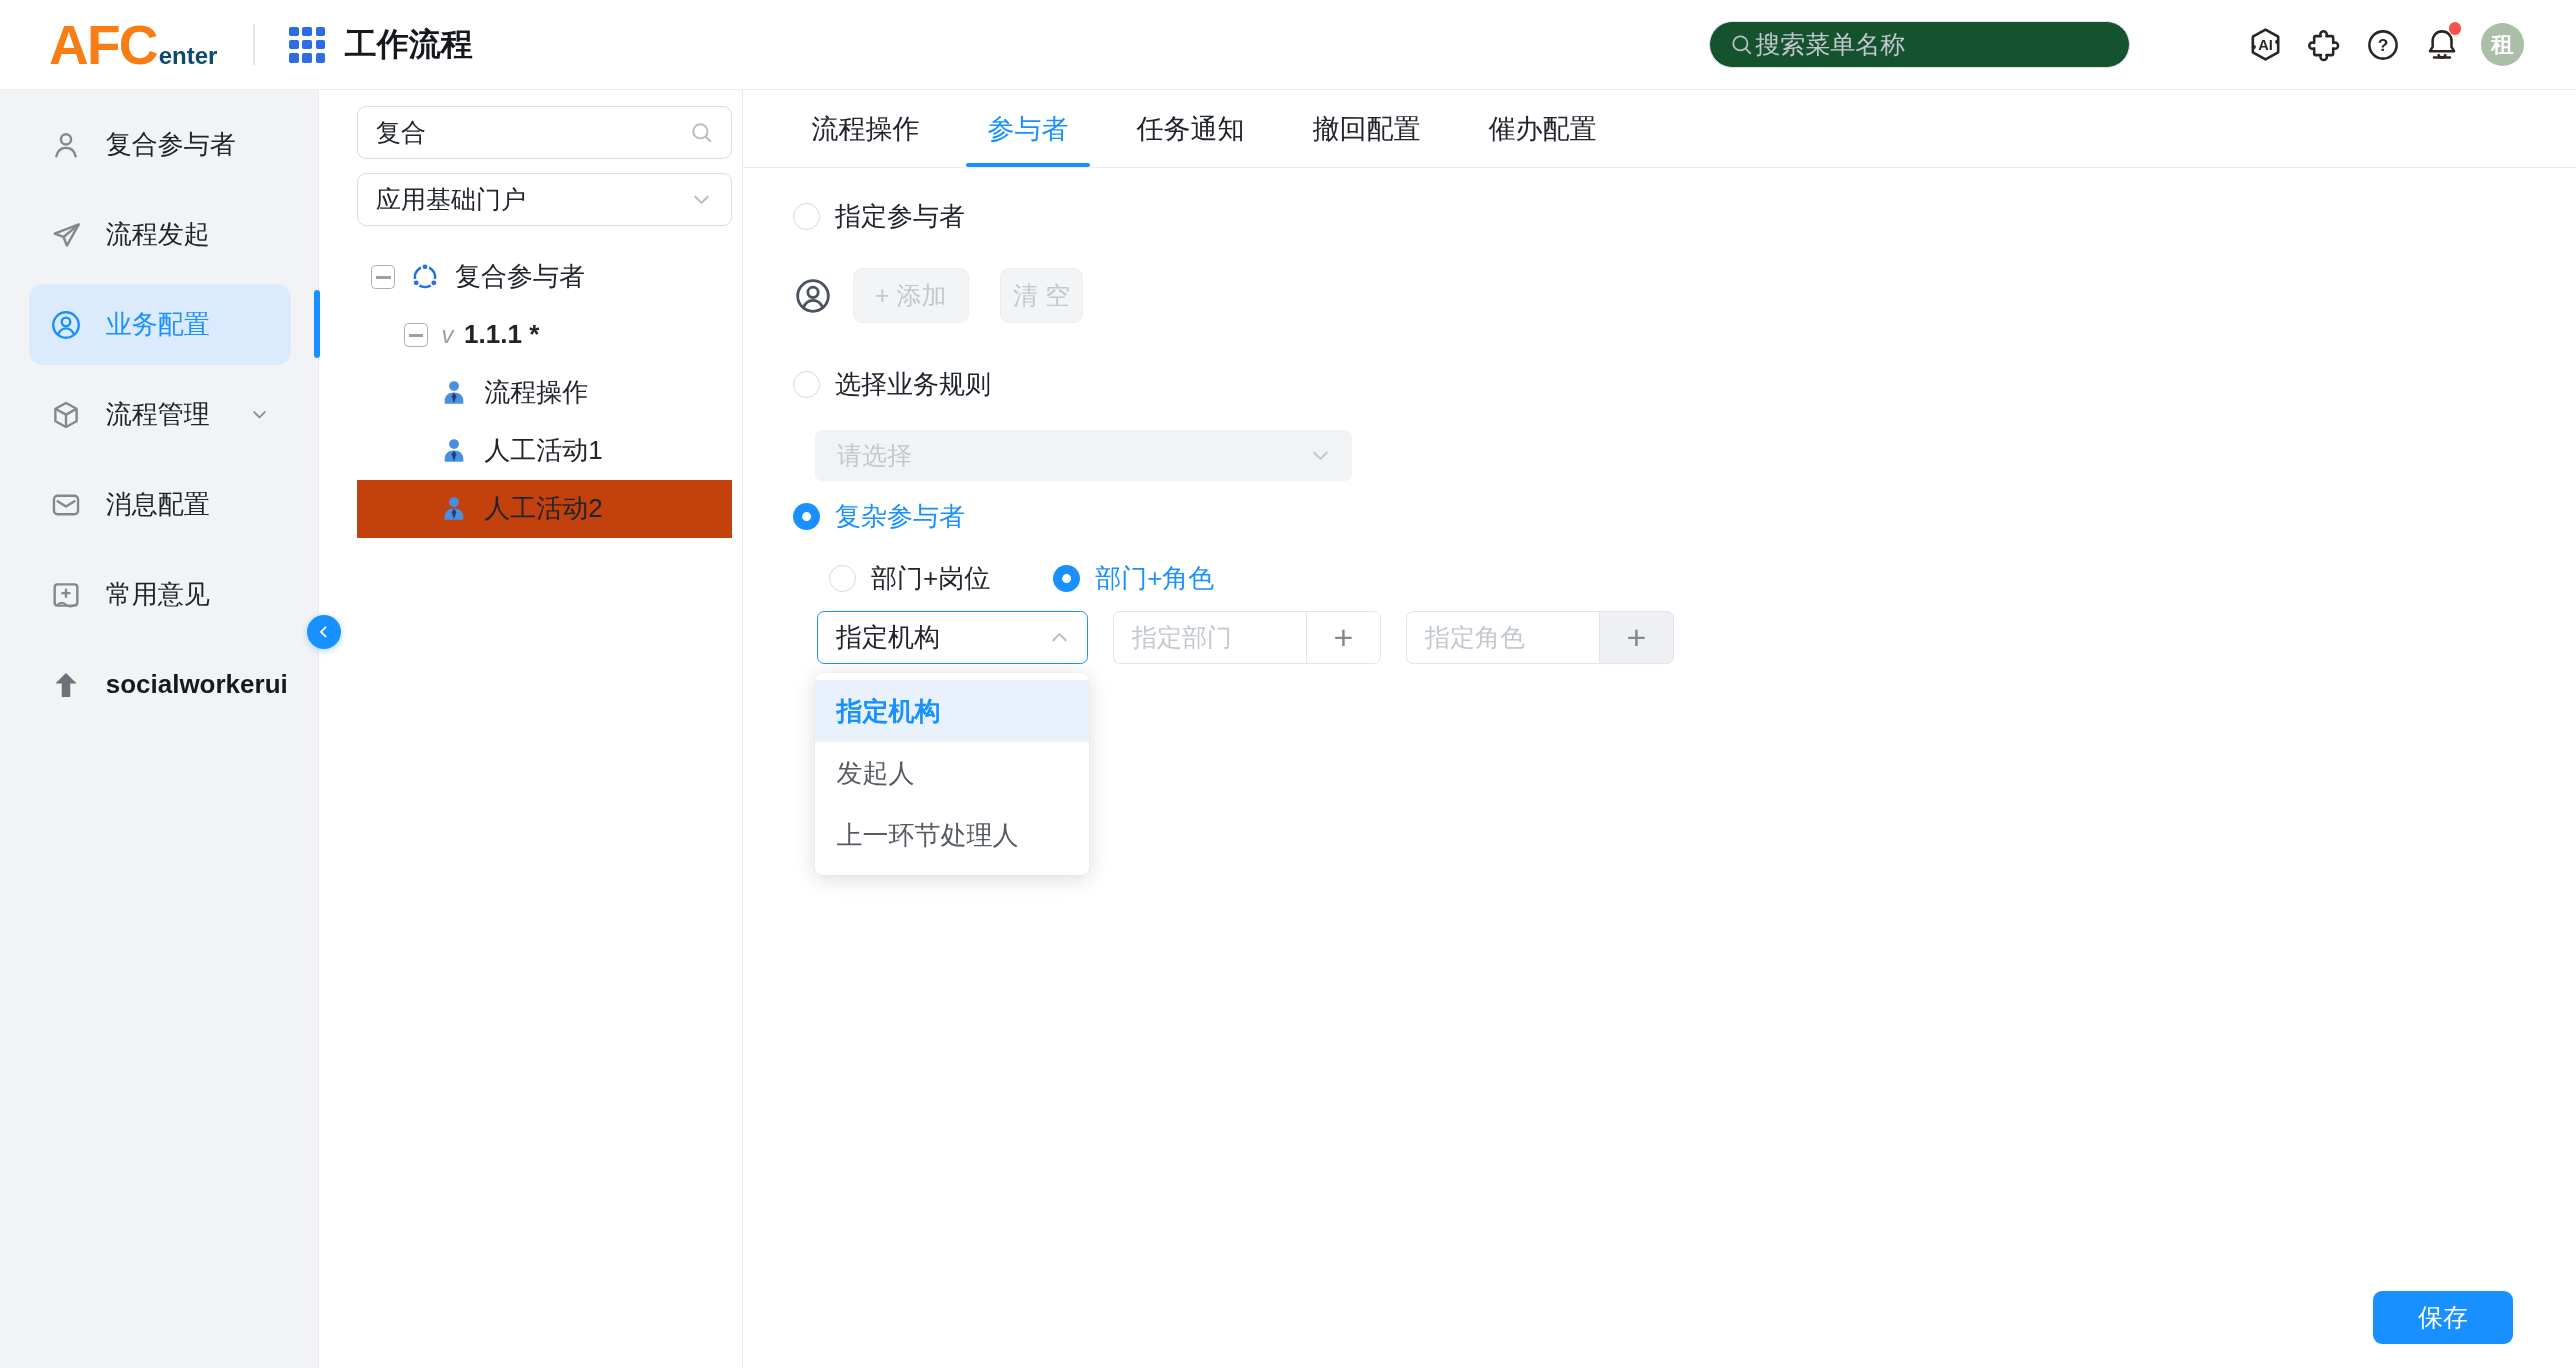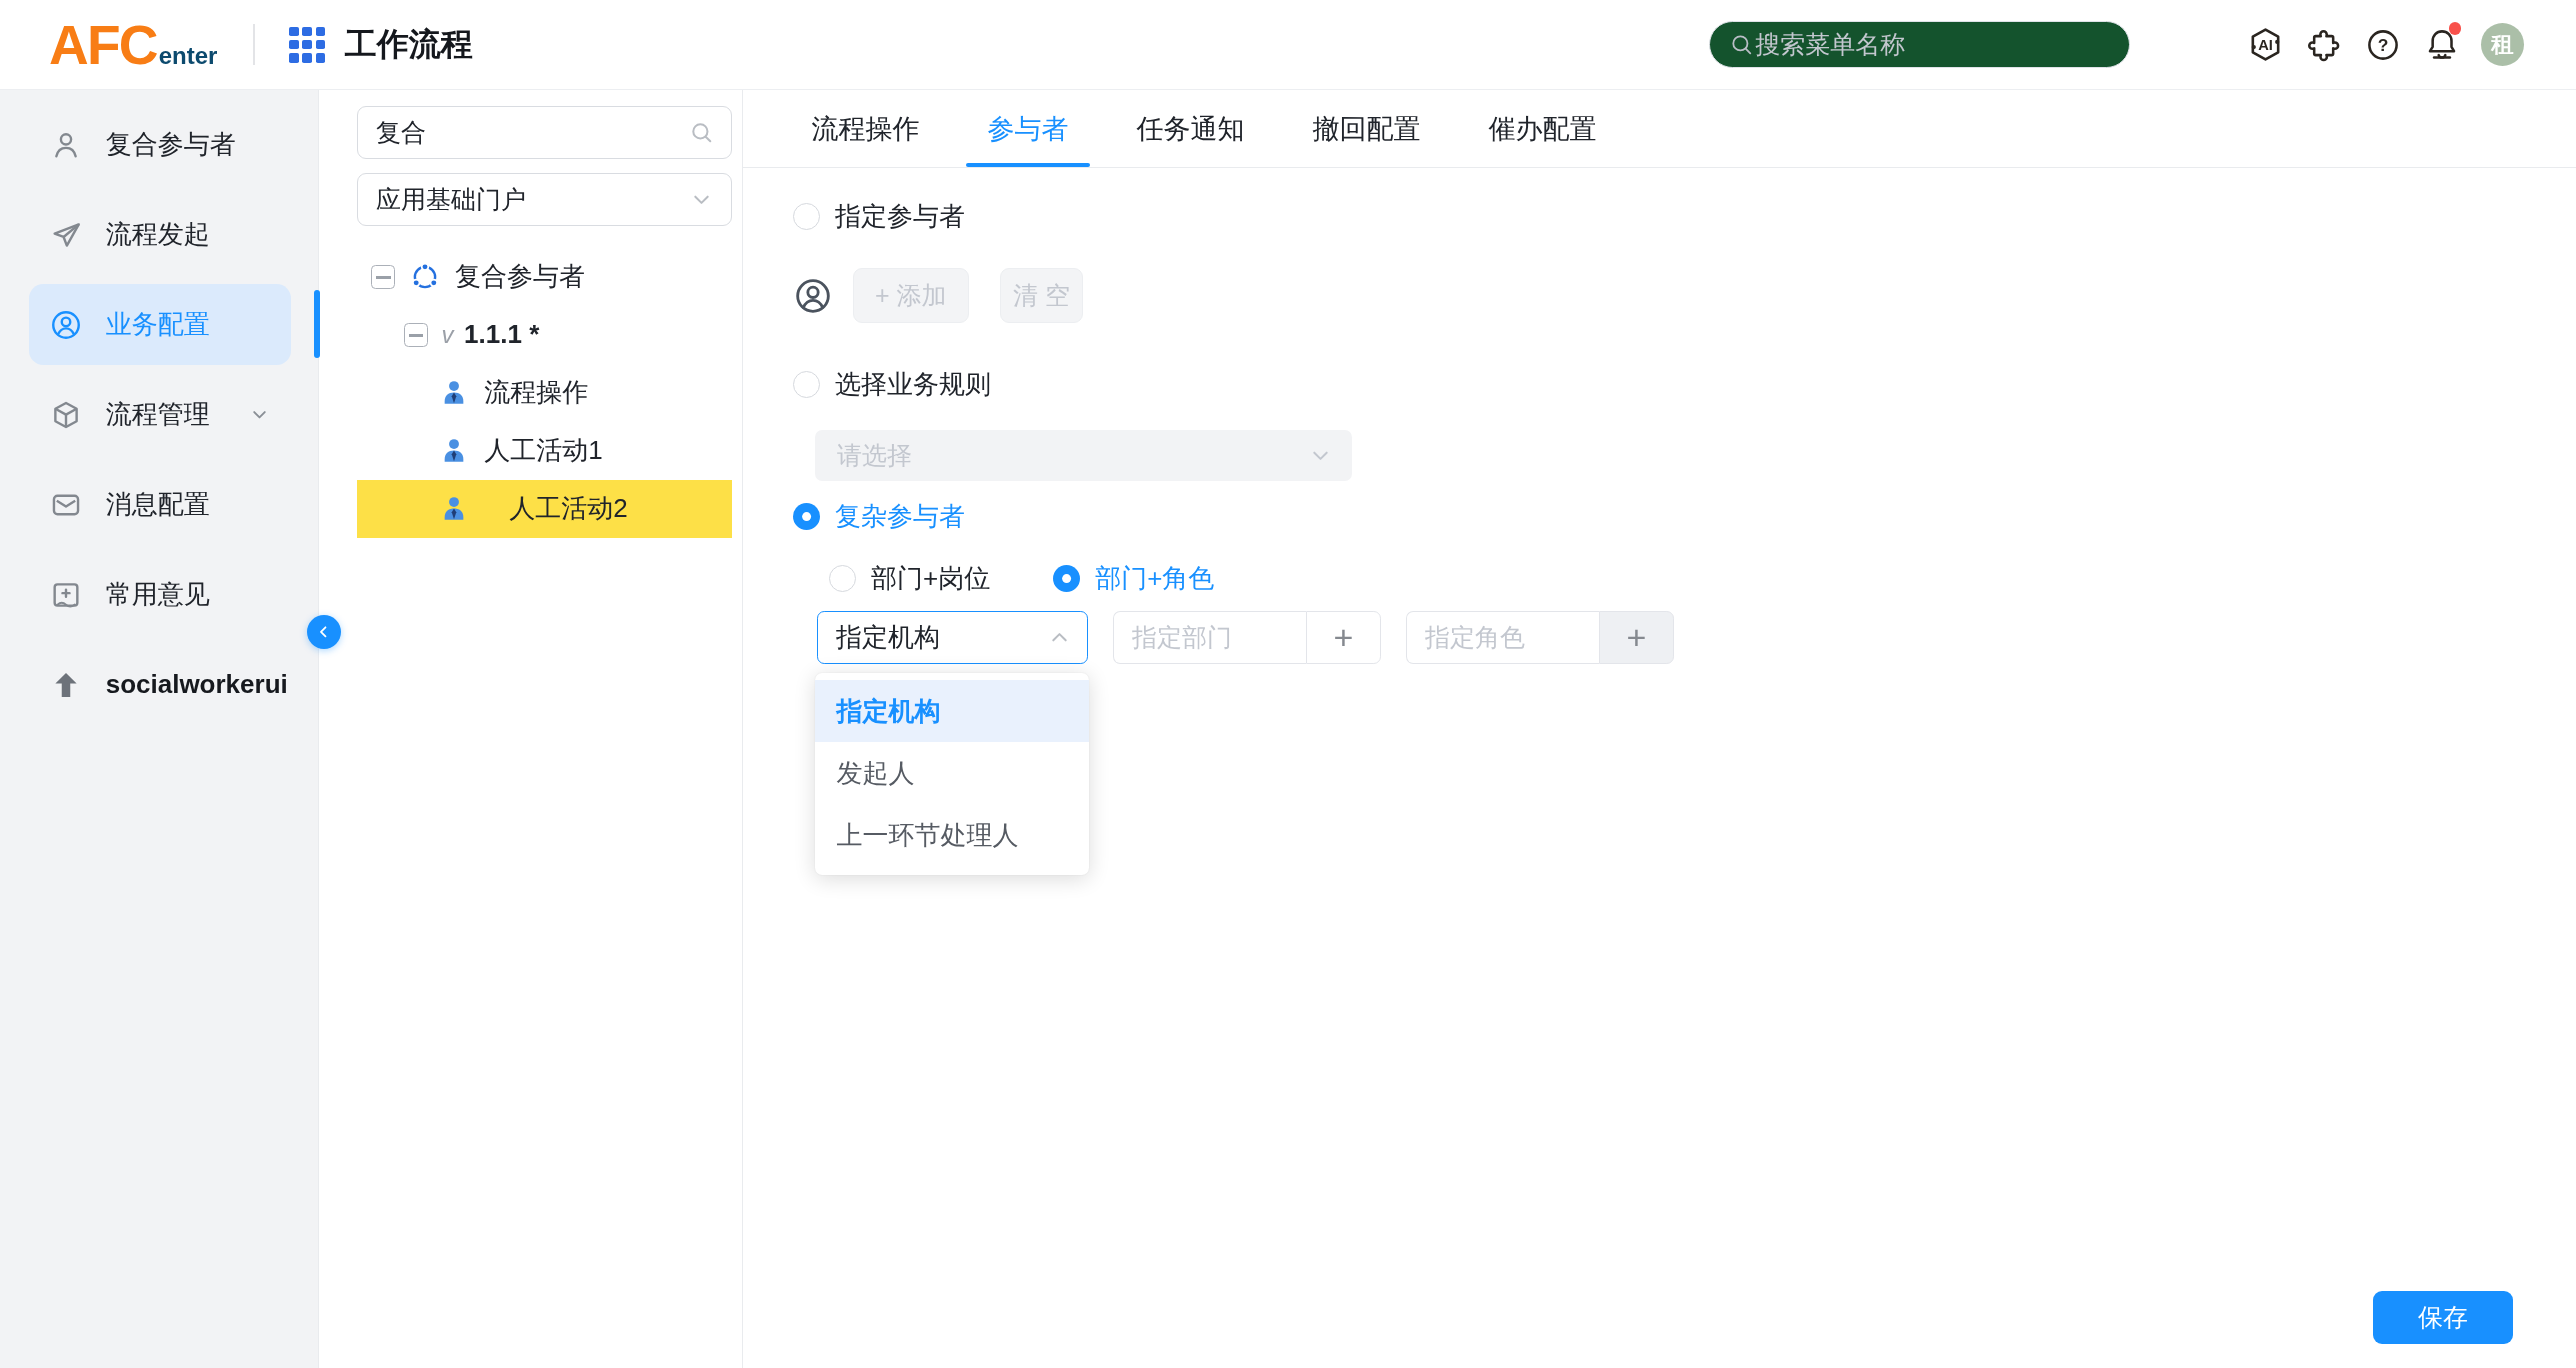--- a/index.html
+++ b/index.html
@@ -63,21 +63,21 @@
   .tree-panel { width:424px; flex-shrink:0; background:#fff; border-right:0.9px solid #e9ebee;
                 padding:16px 9.8px 0 38px; }
   .panel-field { height:53px; border:1.8px solid #d9dce1; border-radius:9px; background:#fff;
                  display:flex; align-items:center; justify-content:space-between;
                  padding:0 16px 0 18px; font-size:25px; color:#20242b; cursor:pointer; }
   .panel-field + .panel-field { margin-top:14.3px; }
   .panel-field .f-icon { color:#b9bdc3; width:27px; height:27px; flex-shrink:0; }
   .tree { margin-top:21.5px; }
   .tree-row { height:58px; display:flex; align-items:center; font-size:26px; color:#20242b;
               cursor:pointer; }
-  .tree-row.selected { background:#fde047;gap:25px; }
+  .tree-row.selected { background:#c2410c; }
   .ind-1 { padding-left:14.3px; } .ind-2 { padding-left:47px; } .ind-3 { padding-left:81px; }
   .t-check { width:24px; height:24px; border:1.8px solid #abb0b8; border-radius:4.5px;
              position:relative; margin-right:13.4px; flex-shrink:0; background:#fff; cursor:pointer; }
   .t-check::after { content:""; position:absolute; left:3.6px; right:3.6px; top:50%; height:2.7px;
                     margin-top:-0.9px; background:#9aa0a8; }
   .t-ico { width:32px; height:32px; margin-right:14.3px; flex-shrink:0; }
   .v-prefix { color:#9ba0a8; font-style:italic; font-size:24px; margin-right:10.7px; }
   .t-bold { font-weight:700; }
 
   

